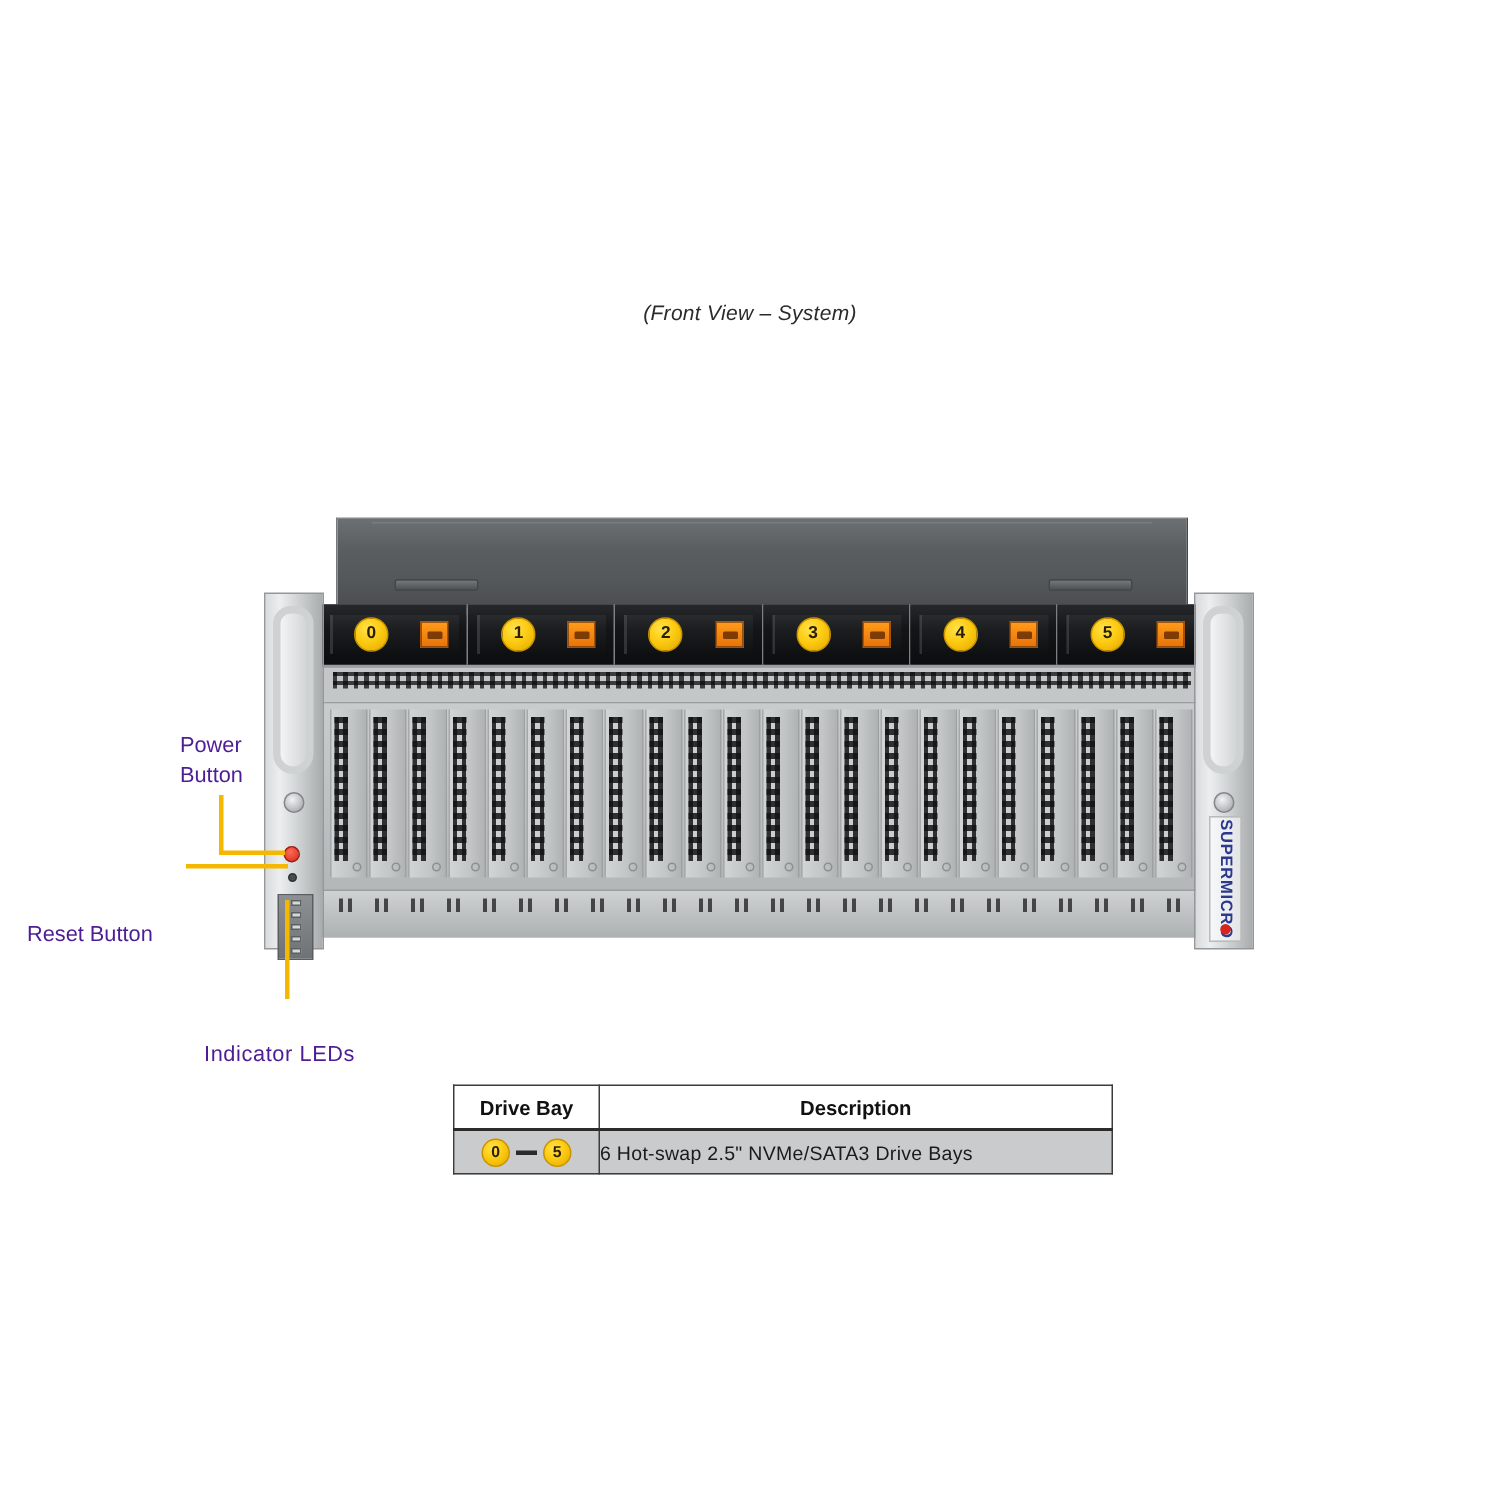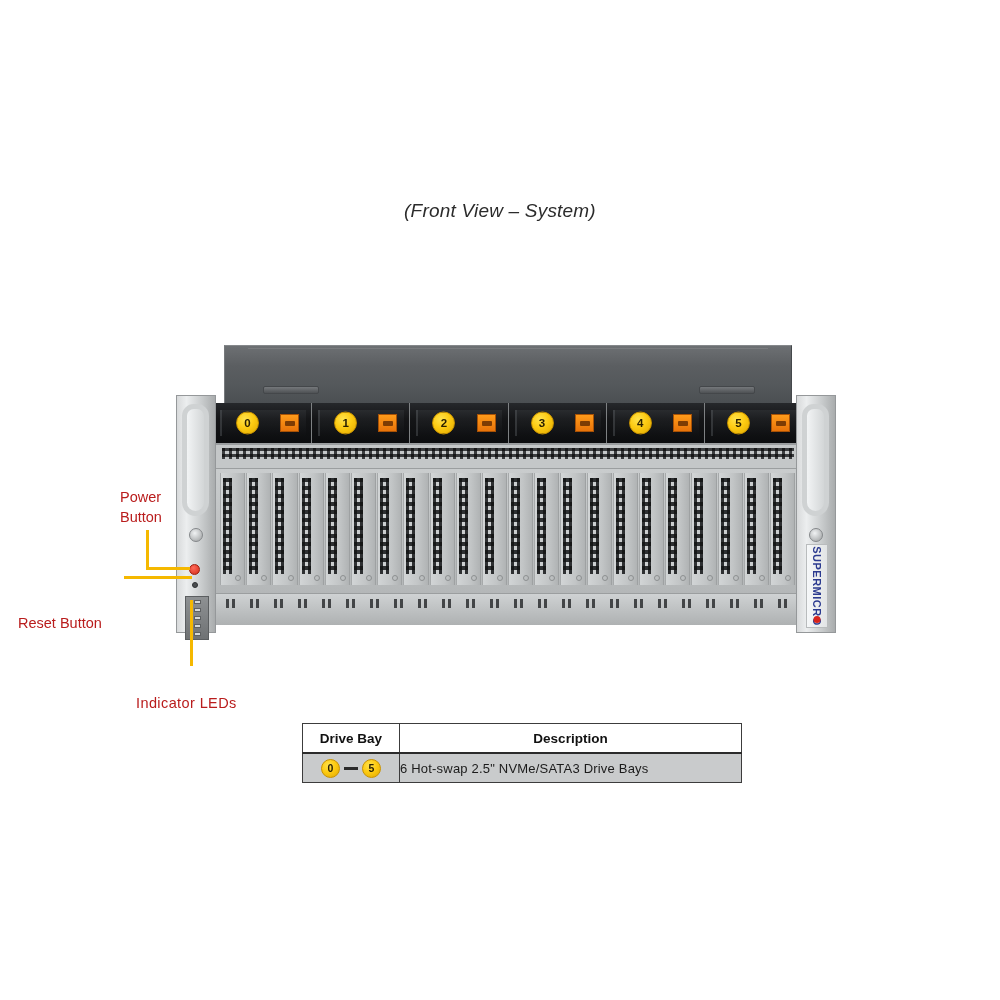--- a/index.html
+++ b/index.html
@@ -16,21 +16,21 @@
   }
 
   
   .fig-caption {
     position: absolute;
     left: 0;
     top: 200px;
     width: 1000px;
     text-align: center;
     font-style: italic;
-    font-size: 19px;
+    font-size: 14px;
     color: #2b2b2b;
     letter-spacing: 0.2px;
   }
 
   
   .server {
     position: absolute;
     left: 176px;
     top: 345px;
     width: 660px;
@@ -373,21 +373,21 @@
     width: 7px;
     height: 7px;
     border-radius: 50%;
     background: #d8241c;
   }
 
   
   .callout-label {
     position: absolute;
     font-size: 14.5px;
-    color: #b91c1c;
+    color: #4c1d95;
     line-height: 1.35;
     white-space: pre-line;
   }
   #lbl-power  { left: 120px; top: 488px; text-align: left; }
   #lbl-reset  { left: 18px;  top: 568px; margin-top: 46px; }
   #lbl-leds   { left: 136px; top: 694px; letter-spacing: 0.4px; }
 
   .leader {
     position: absolute;
     background: #f5b800;

